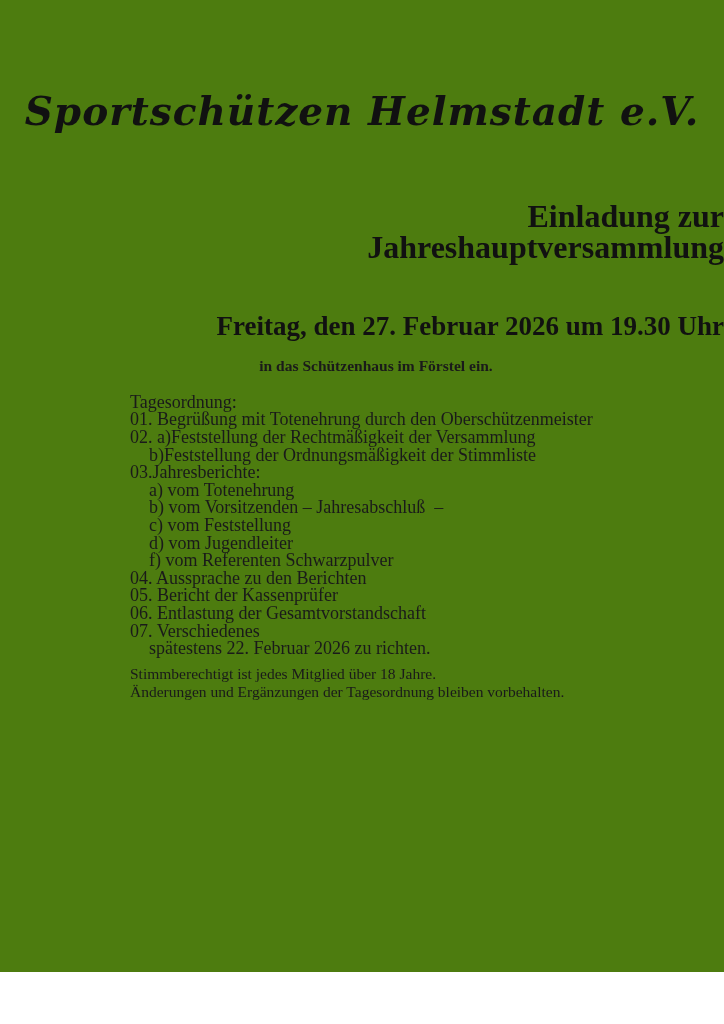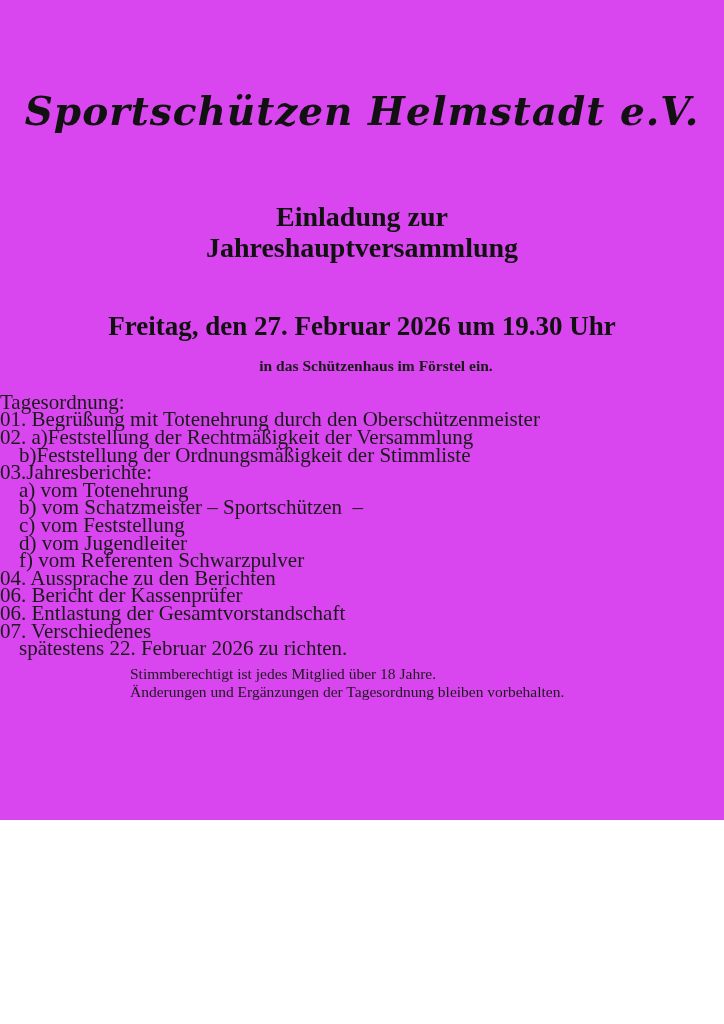--- a/index.html
+++ b/index.html
@@ -3,72 +3,73 @@
 <meta charset="utf-8">
 <style>
   html, body {
     margin: 0;
     padding: 0;
     background: #ffffff;
   }
   .page {
     position: relative;
     width: 724px;
-    height: 820px;
-    background: #d946ef;
+    height: 972px;
+    background: #4d7c0f;
     color: #1a1a1a;
     font-family: "Liberation Serif", serif;
     overflow: hidden;
     box-sizing: border-box;
   }
   .club-name {
     padding-top: 88px;
     text-align: center;
     font-family: "DejaVu Serif", serif;
     font-style: italic;
     font-weight: bold;
     font-size: 39px;
     letter-spacing: 1px;
     line-height: 1.2;
     color: #111111;
   }
   .title-block {
     margin-top: 66px;
-    text-align: center;
+    text-align: right;
     font-weight: bold;
-    font-size: 28px;
+    font-size: 32px;
     line-height: 31px;
     color: #111111;
   }
   .intro-line {
     margin-top: 30px;
     text-align: center;
     font-size: 15.5px;
     line-height: 18px;
   }
   .date-heading {
     margin-top: 46px;
-    text-align: center;
+    text-align: right;
     font-weight: bold;
     font-size: 27px;
     line-height: 34px;
     color: #111111;
   }
   .location-line {
     margin-top: 14px;
     text-align: center;
     font-weight: bold;
     font-size: 15.5px;
     line-height: 18px;
     padding-left: 28px;
   }
   .agenda {
     margin-top: 19px;
+    margin-left: 130px;
     margin-right: 60px;
-    font-size: 21px;
+    font-size: 18px;
     line-height: 17.6px;
   }
   .agenda-line {
     white-space: pre;
   }
   .agenda-line.indent {
     padding-left: 19px;
   }
   .closing {
     margin-top: 7px;
@@ -96,26 +97,26 @@
 
   <div class="agenda">
     <div class="agenda-line">Tagesordnung:</div>
     <div>
 
     <div class="agenda-line">01. Begrüßung mit Totenehrung durch den Oberschützenmeister</div>
         <div class="agenda-line">02. a)Feststellung der Rechtmäßigkeit der Versammlung</div>
         <div class="agenda-line indent">b)Feststellung der Ordnungsmäßigkeit der Stimmliste</div>
         <div class="agenda-line">03.Jahresberichte:</div>
         <div class="agenda-line indent">a) vom Totenehrung</div>
-        <div class="agenda-line indent">b) vom Schatzmeister – Sportschützen  –</div>
+        <div class="agenda-line indent">b) vom Vorsitzenden – Jahresabschluß  –</div>
         <div class="agenda-line indent">c) vom Feststellung</div>
         <div class="agenda-line indent">d) vom Jugendleiter</div>
         <div class="agenda-line indent">f) vom Referenten Schwarzpulver</div>
         <div class="agenda-line">04. Aussprache zu den Berichten</div>
-        <div class="agenda-line">06. Bericht der Kassenprüfer</div>
+        <div class="agenda-line">05. Bericht der Kassenprüfer</div>
         <div class="agenda-line">06. Entlastung der Gesamtvorstandschaft</div>
         <div class="agenda-line">07. Verschiedenes</div>
         <div class="agenda-line indent">spätestens 22. Februar 2026 zu richten.</div>
       </div>
   </div>
 
   <div class="closing">
 
   <div class="closing-line">Stimmberechtigt ist jedes Mitglied über 18 Jahre.</div>
       <div class="closing-line">Änderungen und Ergänzungen der Tagesordnung bleiben vorbehalten.</div>

